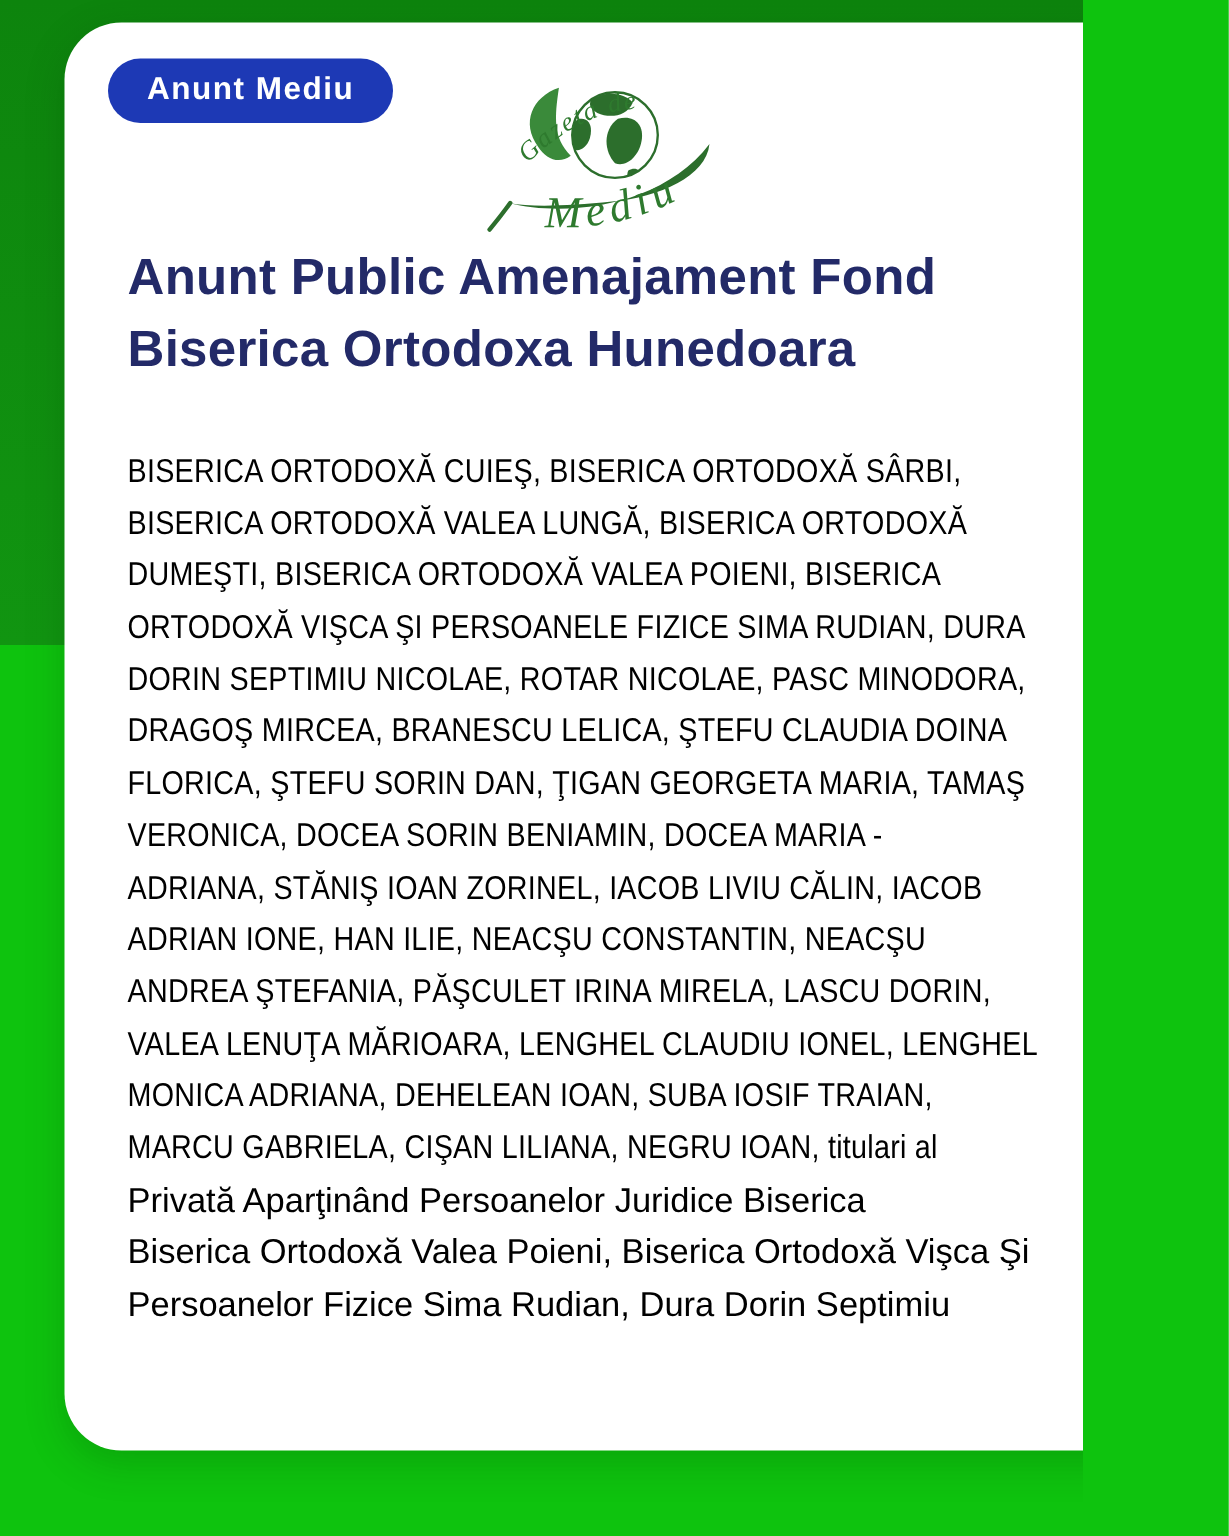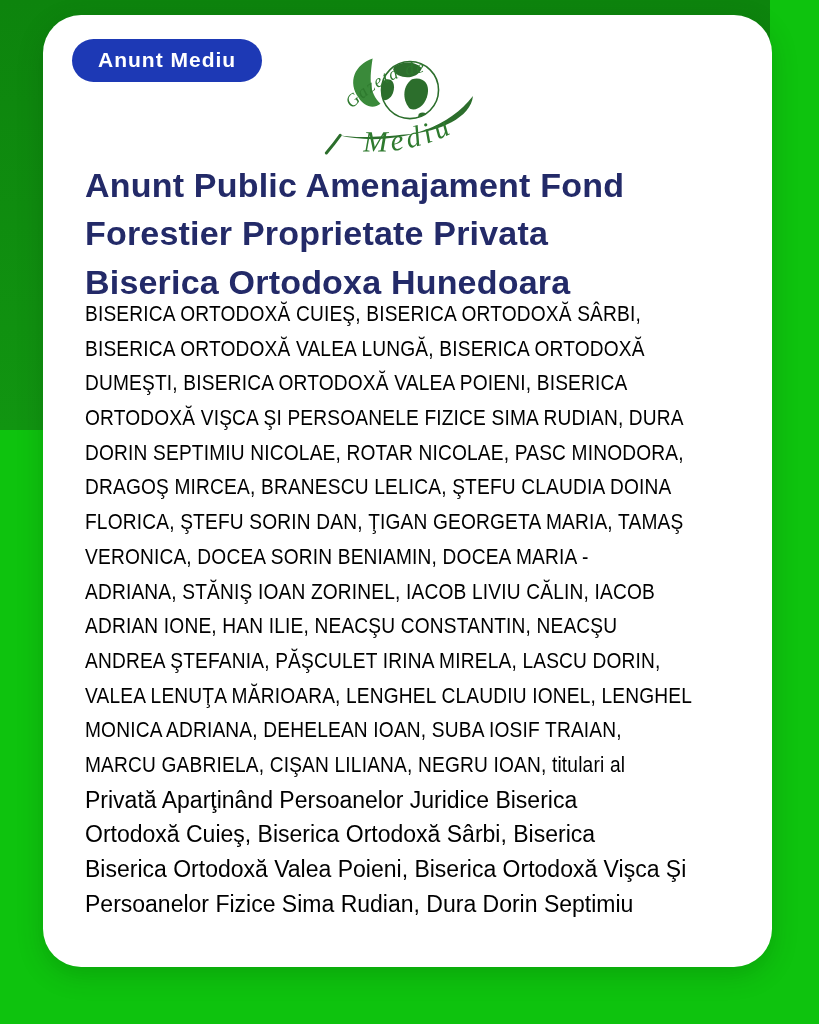--- a/index.html
+++ b/index.html
@@ -1,17 +1,17 @@
 <!DOCTYPE html>
 <html><head>
 <meta charset="utf-8">
 <style>
   html,body{margin:0;padding:0;background:#0ec30e;}
   .stage{
-    position:relative;width:819px;height:1024px;overflow:hidden;
+    position:relative;width:722px;height:1024px;overflow:hidden;
     background:#0ec30e;
     font-family:"Liberation Sans",sans-serif;
   }
   .bg-dark{
     position:absolute;left:0;top:0;width:770px;height:430px;
     background:linear-gradient(180deg,#0d840d 0%,#119511 100%);
   }
   .card{
     position:absolute;left:43px;top:15px;width:729px;height:952px;
     background:#ffffff;border-radius:38px;
@@ -91,39 +91,37 @@
       <text font-size="18" letter-spacing="1.5">
         <textPath href="#arcTop" startOffset="6%">Gazeta de</textPath>
       </text>
       <text font-size="30" letter-spacing="4">
         <textPath href="#arcBottom" startOffset="10%">Mediu</textPath>
       </text>
     </svg>
 
     <h1 class="title">
         <div class="title-line">Anunt Public Amenajament Fond</div>
-        <div class="title-line">Forestier Proprietate Privata</div>
         <div class="title-line">Biserica Ortodoxa Hunedoara</div>
       </h1>
 
     <div class="body-text">
         <div class="body-line caps">BISERICA ORTODOXĂ CUIEŞ, BISERICA ORTODOXĂ SÂRBI,</div>
         <div class="body-line caps">BISERICA ORTODOXĂ VALEA LUNGĂ, BISERICA ORTODOXĂ</div>
         <div class="body-line caps">DUMEŞTI, BISERICA ORTODOXĂ VALEA POIENI, BISERICA</div>
         <div class="body-line caps">ORTODOXĂ VIŞCA ŞI PERSOANELE FIZICE SIMA RUDIAN, DURA</div>
         <div class="body-line caps">DORIN SEPTIMIU NICOLAE, ROTAR NICOLAE, PASC MINODORA,</div>
         <div class="body-line caps">DRAGOŞ MIRCEA, BRANESCU LELICA, ŞTEFU CLAUDIA DOINA</div>
         <div class="body-line caps">FLORICA, ŞTEFU SORIN DAN, ŢIGAN GEORGETA MARIA, TAMAŞ</div>
         <div class="body-line caps">VERONICA, DOCEA SORIN BENIAMIN, DOCEA MARIA -</div>
         <div class="body-line caps">ADRIANA, STĂNIŞ IOAN ZORINEL, IACOB LIVIU CĂLIN, IACOB</div>
         <div class="body-line caps">ADRIAN IONE, HAN ILIE, NEACŞU CONSTANTIN, NEACŞU</div>
         <div class="body-line caps">ANDREA ŞTEFANIA, PĂŞCULET IRINA MIRELA, LASCU DORIN,</div>
         <div class="body-line caps">VALEA LENUŢA MĂRIOARA, LENGHEL CLAUDIU IONEL, LENGHEL</div>
         <div class="body-line caps">MONICA ADRIANA, DEHELEAN IOAN, SUBA IOSIF TRAIAN,</div>
         <div class="body-line caps">MARCU GABRIELA, CIŞAN LILIANA, NEGRU IOAN, titulari al</div>
         <div class="body-line">Privată Aparţinând Persoanelor Juridice Biserica</div>
-        <div class="body-line">Ortodoxă Cuieş, Biserica Ortodoxă Sârbi, Biserica</div>
         <div class="body-line">Biserica Ortodoxă Valea Poieni, Biserica Ortodoxă Vişca Şi</div>
         <div class="body-line">Persoanelor Fizice Sima Rudian, Dura Dorin Septimiu</div>
       </div>
 
   </div>
 </div>
 
 </body></html>

